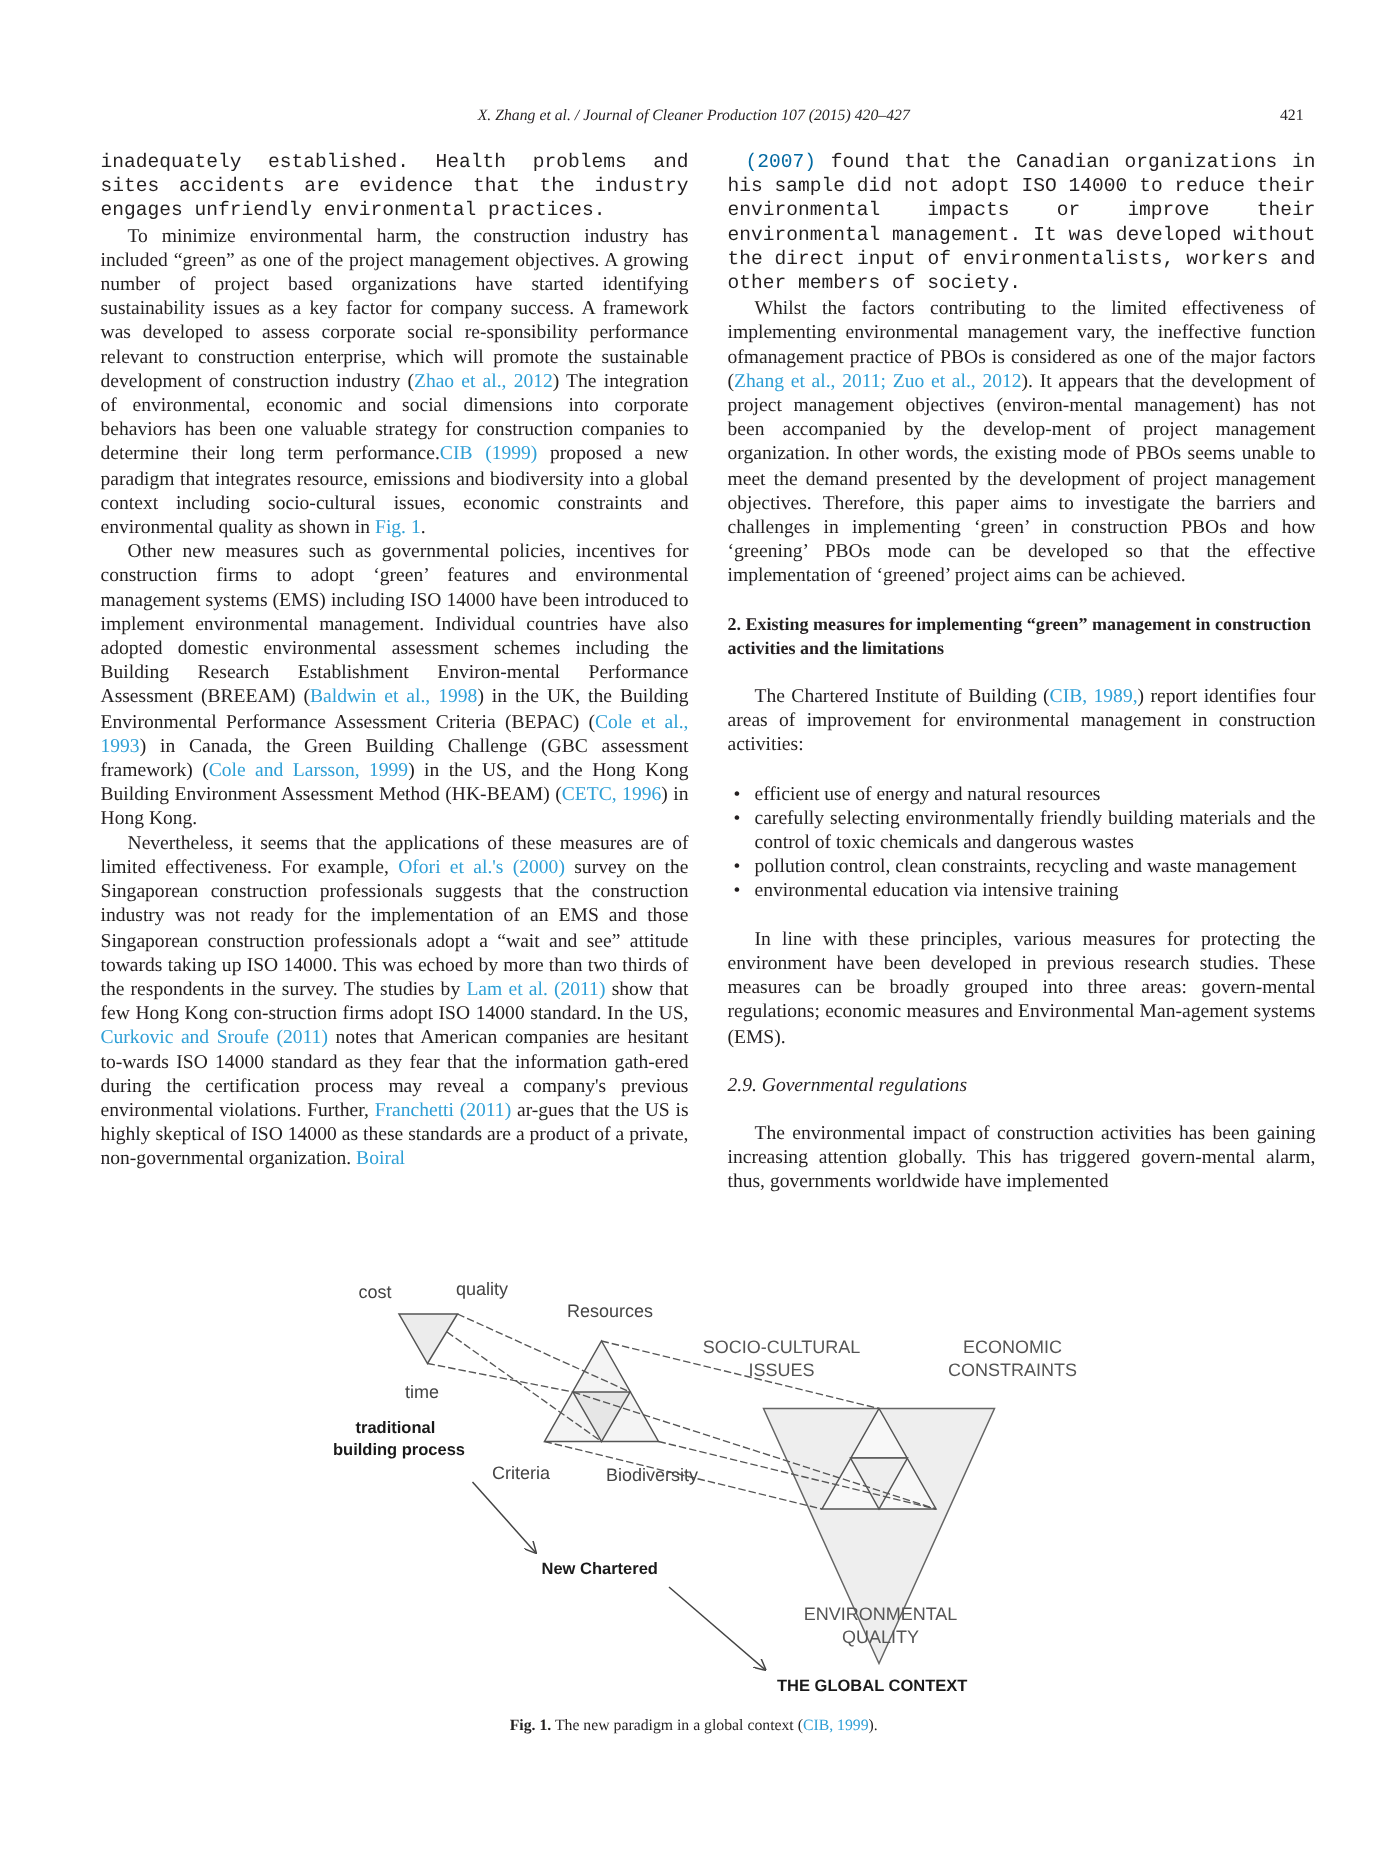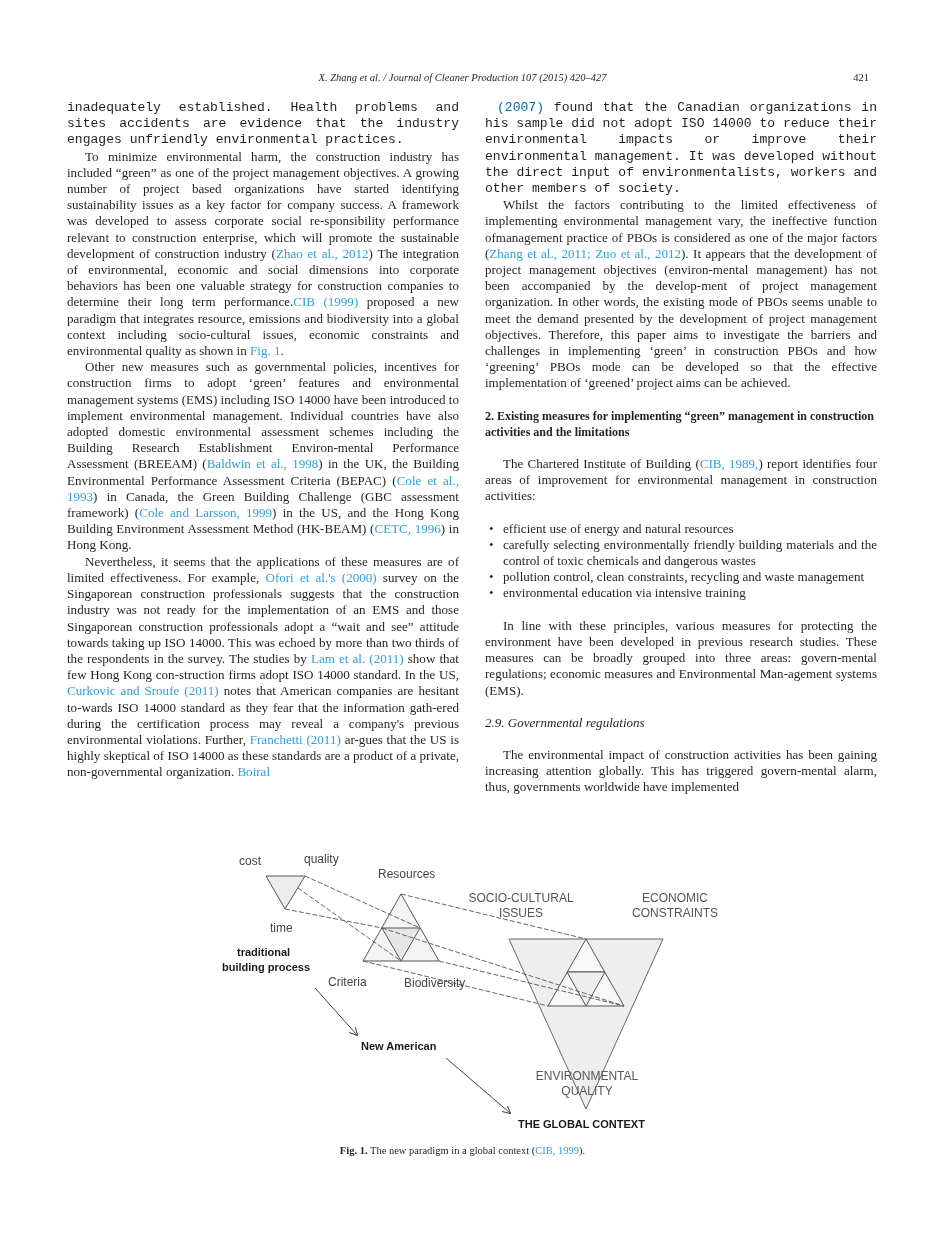--- a/index.html
+++ b/index.html
@@ -102,20 +102,20 @@
   <span class="fig-label" style="left:29px;top:6px;">cost</span>
   <span class="fig-label" style="left:94px;top:4px;">quality</span>
   <span class="fig-label" style="left:60px;top:73px;">time</span>
   <span class="fig-label bold" style="left:27px;top:98px;">traditional</span>
   <span class="fig-label bold" style="left:12px;top:113px;">building process</span>
   <span class="fig-label" style="left:168px;top:19px;">Resources</span>
   <span class="fig-label" style="left:118px;top:127px;">Criteria</span>
   <span class="fig-label" style="left:194px;top:128px;">Biodiversity</span>
   <span class="fig-label caps" style="left:253px;top:43px;width:116px;"><span>SOCIO-CULTURAL</span><br><span>ISSUES</span></span>
   <span class="fig-label caps" style="left:412px;top:43px;width:106px;"><span>ECONOMIC</span><br><span>CONSTRAINTS</span></span>
-  <span class="fig-label bold" style="left:151px;top:192px;">New American</span>
+  <span class="fig-label bold" style="left:151px;top:192px;">New Chartered</span>
   <span class="fig-label caps" style="left:322px;top:221px;width:110px;"><span>ENVIRONMENTAL</span><br><span>QUALITY</span></span>
   <span class="fig-label bold" style="left:308px;top:270px;">THE GLOBAL CONTEXT</span>
 </div>
 
 <div class="caption">
   <b>Fig. 1.</b><span> The new paradigm in a global context (</span><a class="ref" style="color: rgb(46, 159, 214);">CIB, 1999</a><span>).</span>
 </div>
 
 </body></html>

